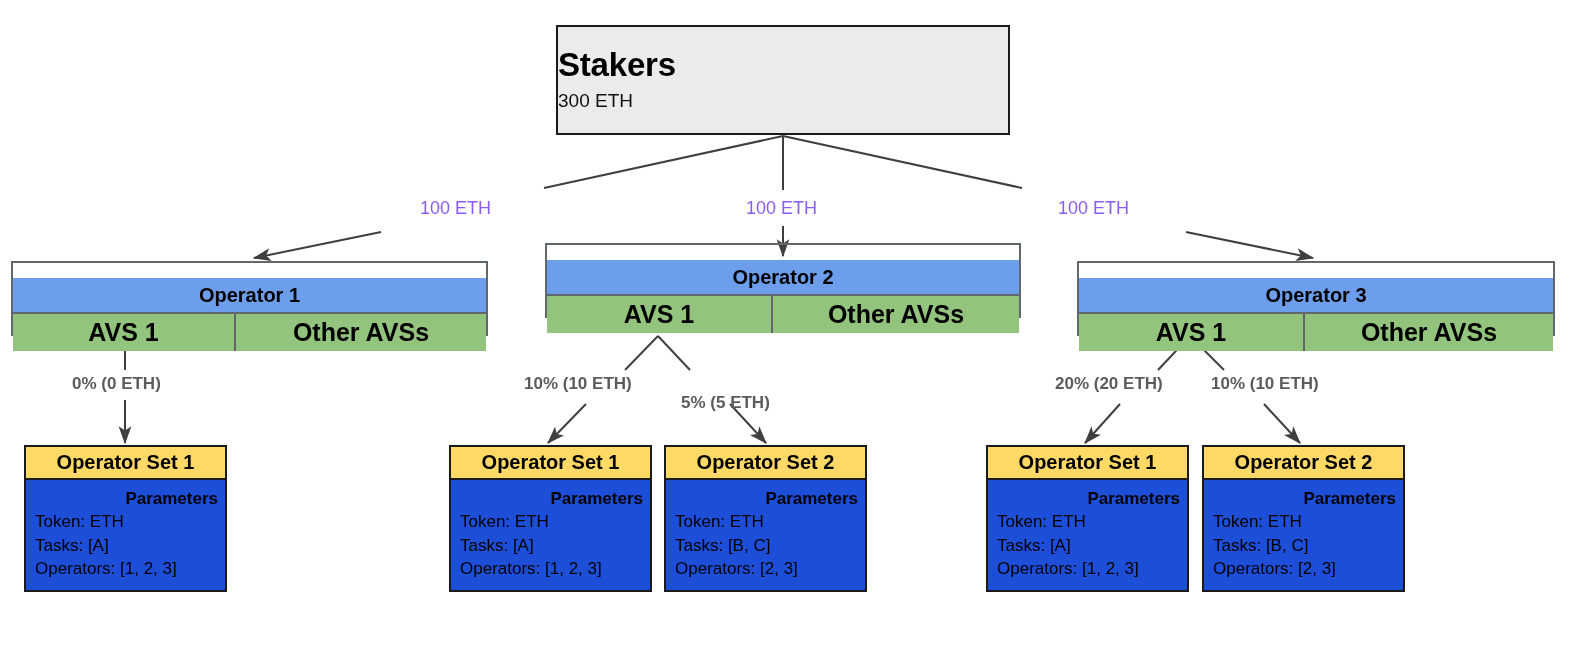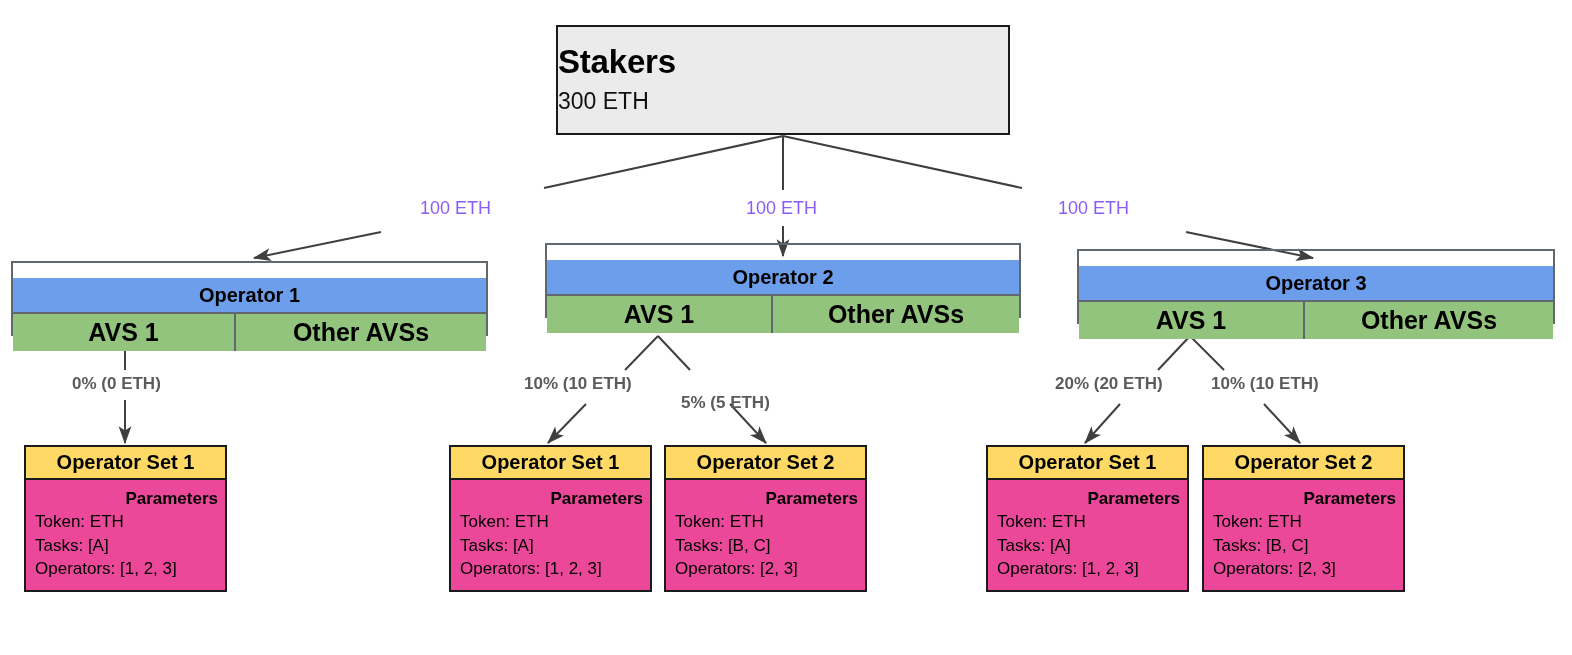--- a/index.html
+++ b/index.html
@@ -12,36 +12,36 @@
   svg.edges{position:absolute;left:0;top:0;width:1572px;height:655px;overflow:visible;}
 
   
   .node{position:absolute;box-sizing:border-box;}
 
   .stakers{
     background:#ebebeb;border:2px solid #1a1a1a;
     display:flex;flex-direction:column;align-items:flex-start;justify-content:center;
   }
   .stakers-title{font-size:33px;font-weight:bold;color:#000;line-height:1.05;letter-spacing:-0.2px;}
-  .stakers-sub{font-size:23px;color:#111;margin-top:8px;}
+  .stakers-sub{font-size:19px;color:#111;margin-top:8px;}
 
   .operator{border:2px solid #60676d;box-sizing:border-box;}
   .op-head{
     background:#6d9eeb;border-bottom:2px solid #60676d;box-sizing:border-box;
     display:flex;align-items:center;justify-content:center;
     font-size:20px;font-weight:bold;color:#000;height:36px;margin-top:15px;
   }
   .op-avs-row{display:flex;height:37px;box-sizing:border-box;}
   .avs-cell{
     background:#93c47d;display:flex;align-items:center;justify-content:center;
     font-size:25px;font-weight:bold;color:#000;box-sizing:border-box;
   }
   .avs-cell.left{border-right:2px solid #60676d;}
 
-  .opset{border:2px solid #1a1a1a;background:#ec4899;box-sizing:border-box;}
+  .opset{border:2px solid #1a1a1a;background:#1d4ed8;box-sizing:border-box;}
   .opset-head{
     background:#ffd966;border-bottom:2px solid #1a1a1a;box-sizing:border-box;
     height:33px;display:flex;align-items:center;justify-content:center;
     font-size:20px;font-weight:bold;color:#000;
   }
   .opset-body{padding:7px 7px 6px 9px;}
   .param-title{font-size:17px;font-weight:bold;color:#000;line-height:1.37;text-align:right;}
   .param-line{font-size:17px;color:#000;line-height:1.37;white-space:nowrap;}
 
   
@@ -139,21 +139,21 @@
   <div class="node opset" style="left:664px;top:445px;width:203px;height:147px;">
     <div class="opset-head">Operator Set 2</div>
     <div class="opset-body">
       <div class="param-title">Parameters</div>
       <div class="param-line">Token: ETH</div>
       <div class="param-line">Tasks: [B, C]</div>
       <div class="param-line">Operators: [2, 3]</div>
     </div>
   </div>
 
-  <div class="node operator" style="left:1077px;top:249px;width:478px;height:75px;">
+  <div class="node operator" style="left:1077px;top:261px;width:478px;height:75px;">
     <div class="op-head">Operator 3</div>
     <div class="op-avs-row">
       <div class="avs-cell left" style="width:226px;">AVS 1</div>
       <div class="avs-cell" style="width:248px;">Other AVSs</div>
     </div>
   </div>
 
   <div class="plabel" style="left:1055px;top:374px;">20% (20 ETH)</div>
   <div class="plabel" style="left:1211px;top:374px;">10% (10 ETH)</div>
 

